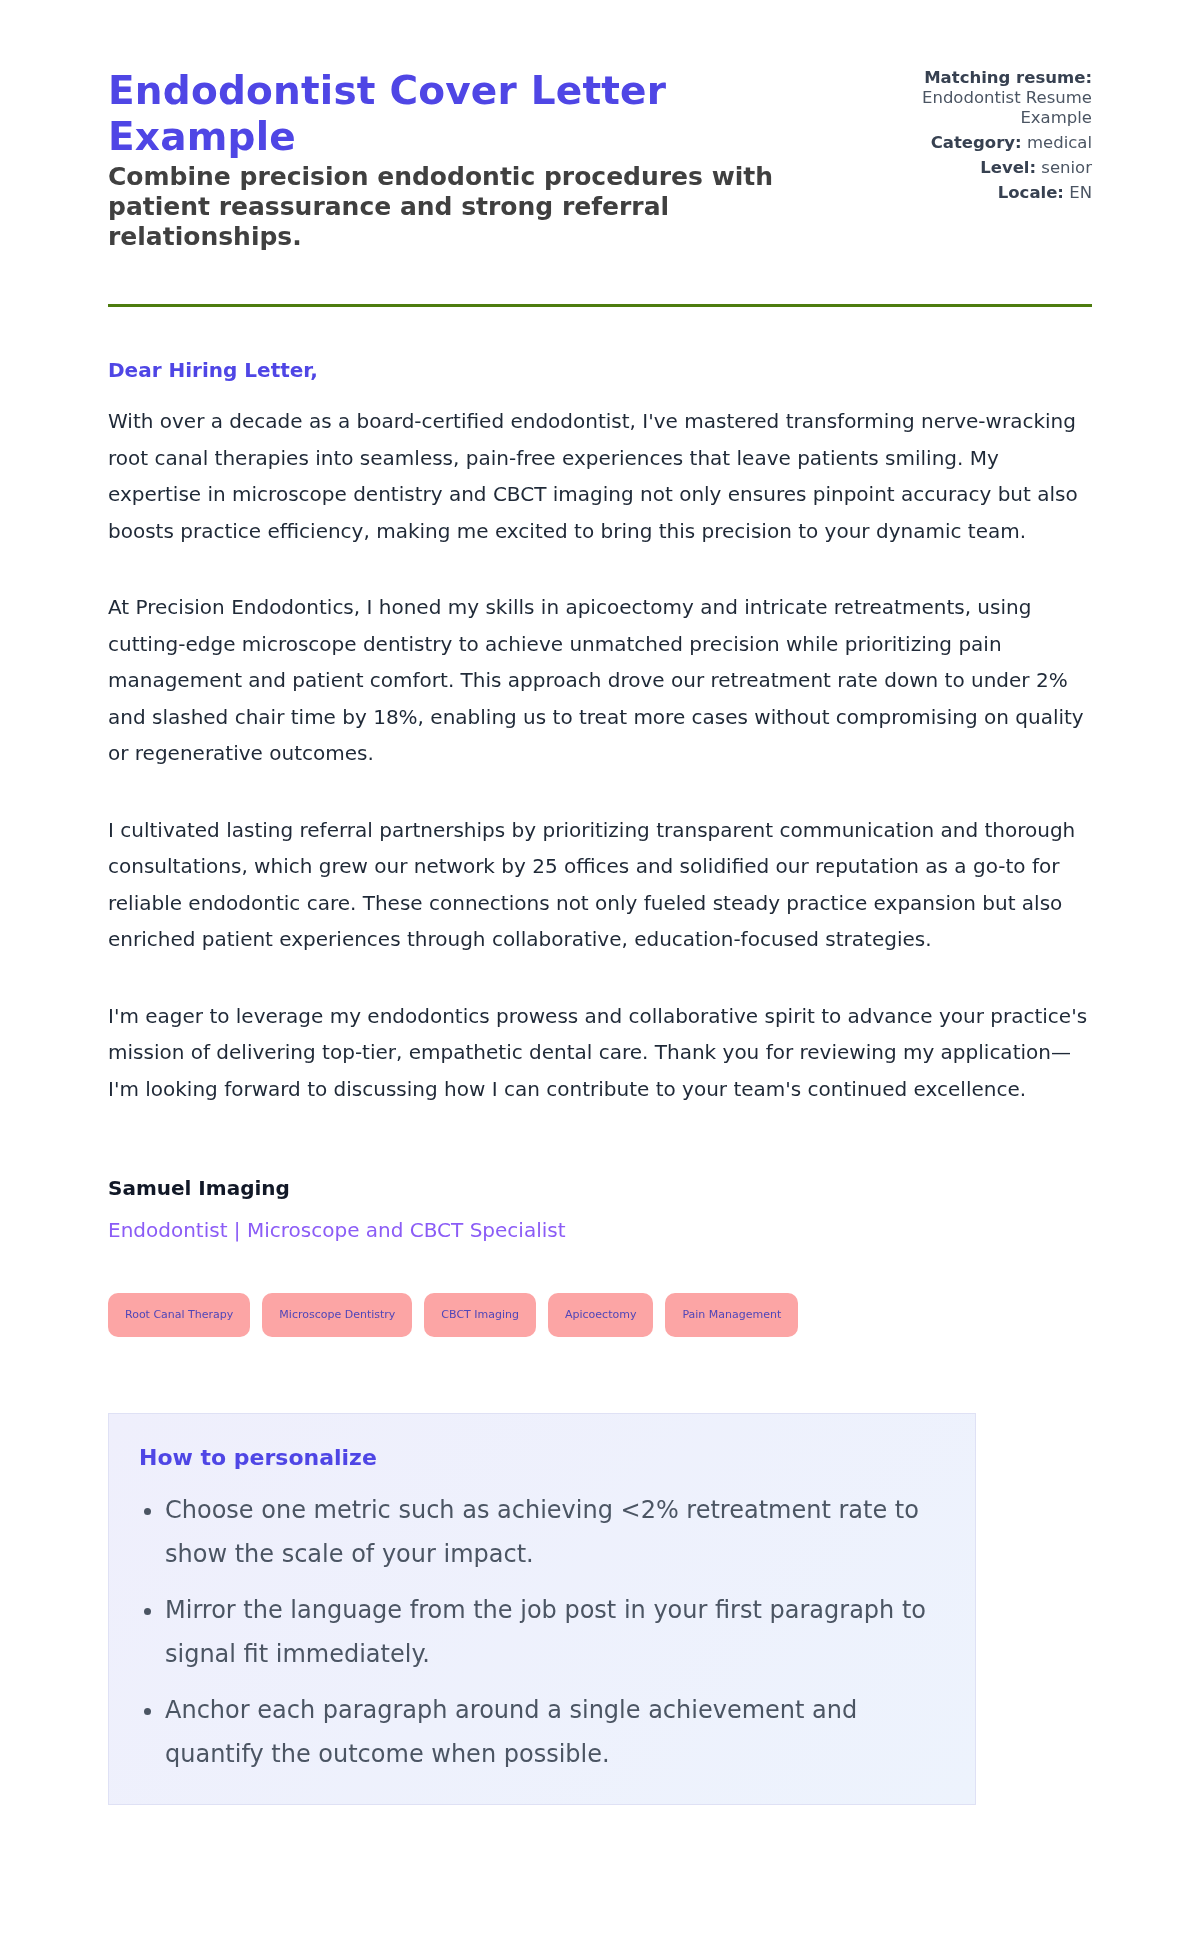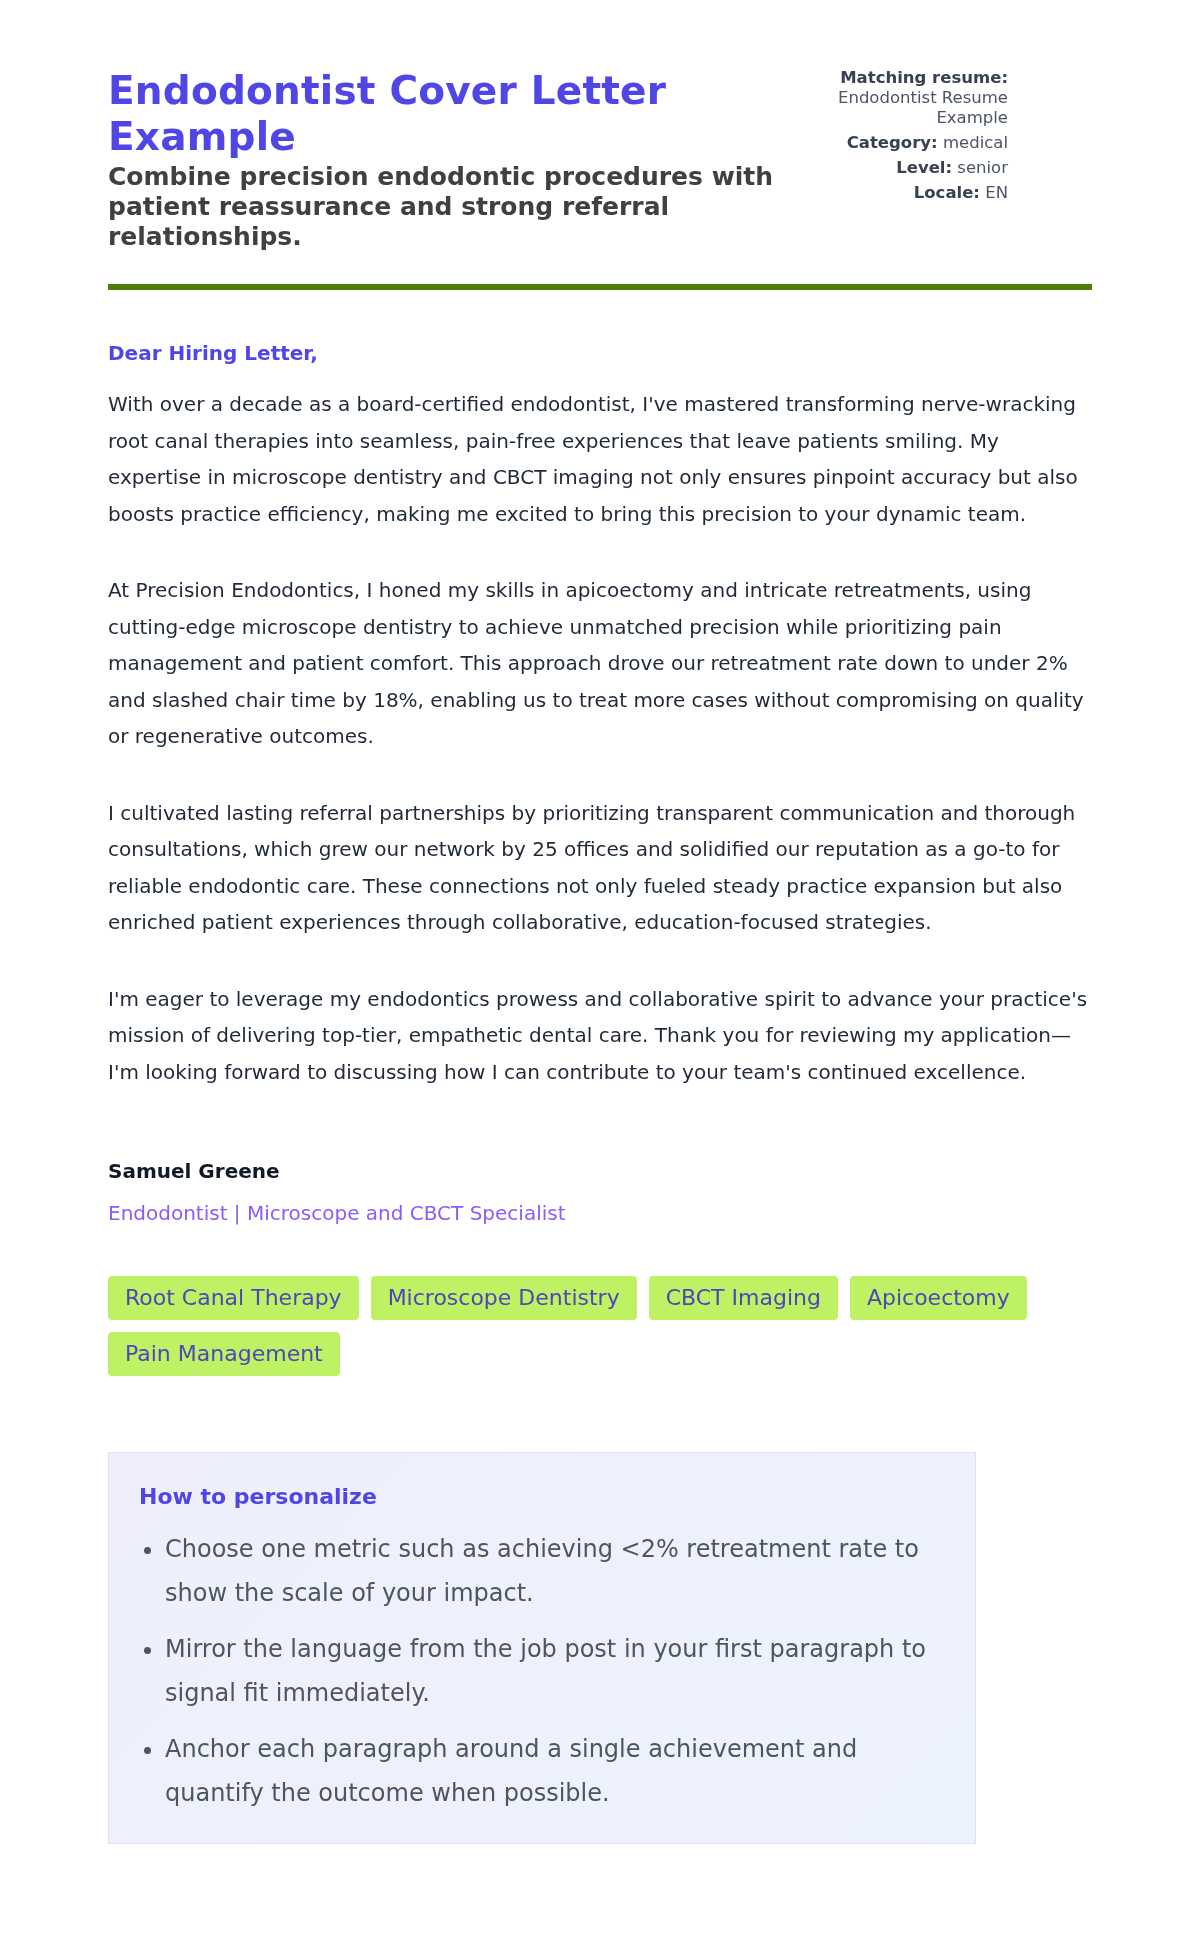--- a/index.html
+++ b/index.html
@@ -10,23 +10,24 @@
       color: #1f2937;
     }
     .page {
       width: 1200px;
       min-height: 1934px;
       padding: 68px 108px 60px 108px;
       position: relative;
     }
     .header {
       display: flex;
+      justify-content: space-between;
       align-items: flex-start;
-      padding-bottom: 32px;
-      border-bottom: 6px solid #4d7c0f;
+      padding-bottom: 52px;
+      border-bottom: 3px solid #4d7c0f;
     }
     .header-left { width: 700px; }
     .title {
       font-size: 39px;
       line-height: 46px;
       font-weight: bold;
       color: #4f46e5;
       letter-spacing: 0.2px;
     }
     .subtitle {
@@ -80,26 +81,26 @@
       line-height: 26px;
       color: #8b5cf6;
     }
     .tags {
       margin-top: 50px;
       display: flex;
       gap: 12px;
       flex-wrap: wrap;
     }
     .tag {
-      background: #bef264;
+      background: #fca5a5;
       color: #4f46b8;
-      font-size: 22px;
+      font-size: 11px;
       line-height: 20px;
       padding: 12px 17px;
-      border-radius: 4px;
+      border-radius: 10px;
     }
     .tips {
       margin-top: 76px;
       width: 868px;
       border: 1px solid #dfe1f5;
       background: linear-gradient(135deg, #efeffc 0%, #edf3fd 100%);
       padding: 30px 30px 28px 30px;
     }
     .tips-title {
       font-size: 22px;
@@ -153,21 +154,21 @@
   <div class="salutation">Dear Hiring Letter,</div>
 
   <div class="body">
     <p>With over a decade as a board-certified endodontist, I've mastered transforming nerve-wracking root canal therapies into seamless, pain-free experiences that leave patients smiling. My expertise in microscope dentistry and CBCT imaging not only ensures pinpoint accuracy but also boosts practice efficiency, making me excited to bring this precision to your dynamic team.</p>
     <p>At Precision Endodontics, I honed my skills in apicoectomy and intricate retreatments, using cutting-edge microscope dentistry to achieve unmatched precision while prioritizing pain management and patient comfort. This approach drove our retreatment rate down to under 2% and slashed chair time by 18%, enabling us to treat more cases without compromising on quality or regenerative outcomes.</p>
     <p>I cultivated lasting referral partnerships by prioritizing transparent communication and thorough consultations, which grew our network by 25 offices and solidified our reputation as a go-to for reliable endodontic care. These connections not only fueled steady practice expansion but also enriched patient experiences through collaborative, education-focused strategies.</p>
     <p>I'm eager to leverage my endodontics prowess and collaborative spirit to advance your practice's mission of delivering top-tier, empathetic dental care. Thank you for reviewing my application—I'm looking forward to discussing how I can contribute to your team's continued excellence.</p>
   </div>
 
   <div class="signature">
-    <div class="sig-name">Samuel Greene</div>
+    <div class="sig-name">Samuel Imaging</div>
     <div class="sig-title">Endodontist | Microscope and CBCT Specialist</div>
   </div>
 
   <div class="tags">
     <span class="tag">Root Canal Therapy</span>
     <span class="tag">Microscope Dentistry</span>
     <span class="tag">CBCT Imaging</span>
     <span class="tag">Apicoectomy</span>
     <span class="tag">Pain Management</span>
   </div>

